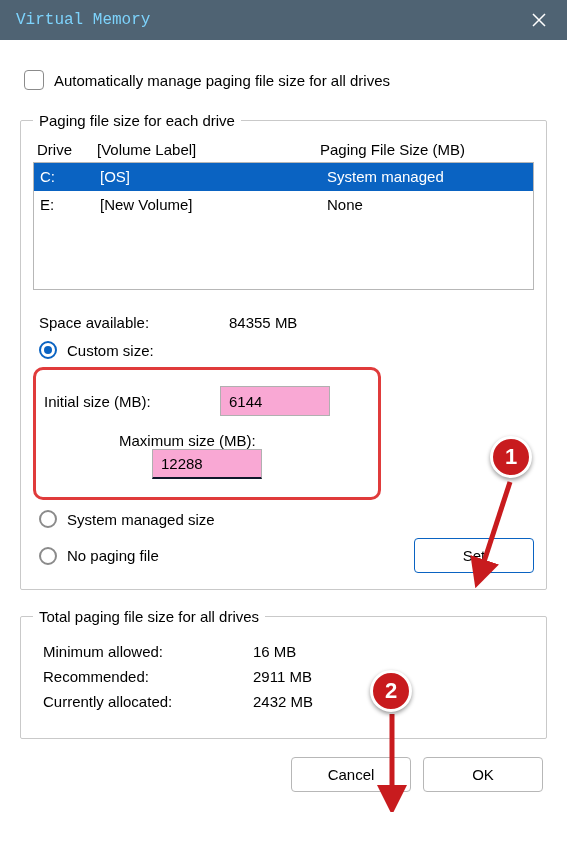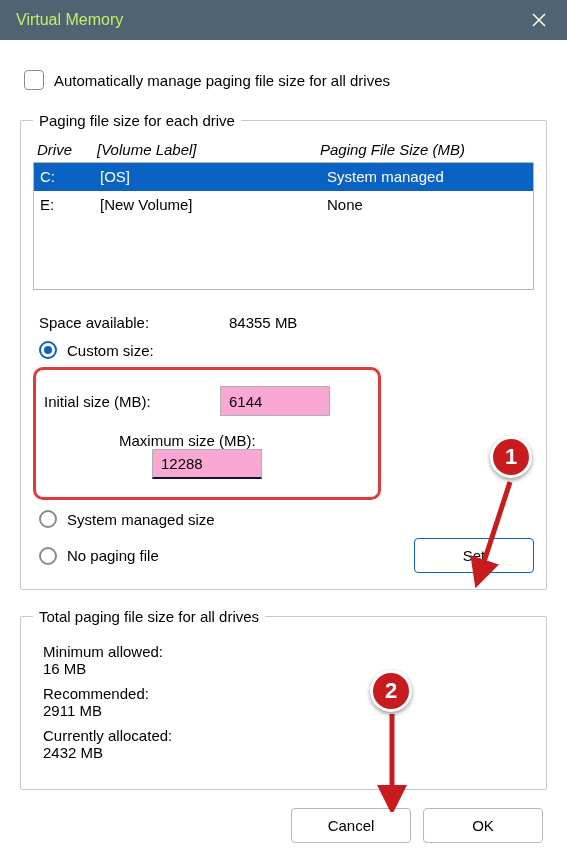--- a/index.html
+++ b/index.html
@@ -1,31 +1,31 @@
 <!DOCTYPE html>
 <html><head>
 <meta charset="utf-8">
 <style>
   * { box-sizing: border-box; font-family: 'Segoe UI', Tahoma, sans-serif; }
   body { margin: 0; background: #fff; width: 567px; height: 866px; position: relative; overflow: hidden; }
 
   .titlebar { background: #4f6373; height: 40px; display: flex; align-items: center; justify-content: space-between; padding: 0 16px; }
-  .titlebar-title { color: #bef264; font-size: 16px; font-weight: 400; }
+  .titlebar-title { color: #7dd3fc; font-size: 16px; font-weight: 400; font-family: Liberation Mono, monospace; }
   .close-btn { width: 24px; height: 24px; display: flex; align-items: center; justify-content: center; cursor: pointer; }
   .close-btn svg { stroke: #fff; }
 
   .content { padding: 26px 20px 12px 20px; position: relative; font-size: 15px; color: #000; }
 
   .auto-row { display: flex; align-items: center; margin: 4px 4px 22px 4px; }
   .checkbox { width: 20px; height: 20px; border: 1px solid #8b8b8b; border-radius: 4px; margin-right: 10px; background:#fff; flex-shrink:0; }
 
   fieldset { border: 1px solid #c9c9c9; border-radius: 2px; margin: 0 0 18px 0; padding: 10px 12px 16px 12px; position: relative; }
   legend { padding: 0 6px; font-size: 15px; }
 
-  .drive-header { display: flex; padding: 2px 4px 4px 4px; font-size: 15px; font-style: italic; }
+  .drive-header { display: flex; padding: 2px 4px 4px 4px; font-size: 15px; }
   .dh-drive { width: 60px; }
   .dh-label { flex: 1; }
   .dh-size { width: 210px; }
 
   .drive-list { border: 1px solid #b7b7b7; background:#fff; height: 128px; overflow:hidden; }
   .drive-row { display: flex; padding: 2px 6px; font-size: 15px; line-height: 24px; }
   .drive-row.selected { background: #0a63c2; color: #fff; }
   .dr-letter { width: 60px; }
   .dr-label { flex: 1; }
   .dr-size { width: 200px; }
@@ -53,21 +53,21 @@
 
   .footer-btns { display:flex; justify-content:flex-end; gap: 12px; margin: 10px 4px 0 0; }
   .footer-btns .btn { width: 120px; }
 
   
   .marker { position: absolute; width: 42px; height: 42px; background:#c81b1e; border: 3px solid #fff; border-radius: 50%; box-shadow: 0 2px 4px rgba(0,0,0,.4); color:#fff; font-weight:700; font-size: 22px; display:flex; align-items:center; justify-content:center; z-index: 5; }
   .arrow { position:absolute; z-index:4; }
   .arrow svg { display:block; }
 
   .totals fieldset { padding-bottom: 20px; }
-  .totals .kv { margin: 8px 10px; flex-direction: column; }
+  .totals .kv { margin: 8px 10px; }
   .totals .kv .k { width: 210px; }
 </style>
 </head>
 <body>
 
 <div class="titlebar">
   <span class="titlebar-title">Virtual Memory</span>
   <span class="close-btn">
     <svg width="16" height="16" viewBox="0 0 16 16">
         <path d="M2 2 L14 14 M14 2 L2 14" stroke-width="1.5" fill="none"></path>

